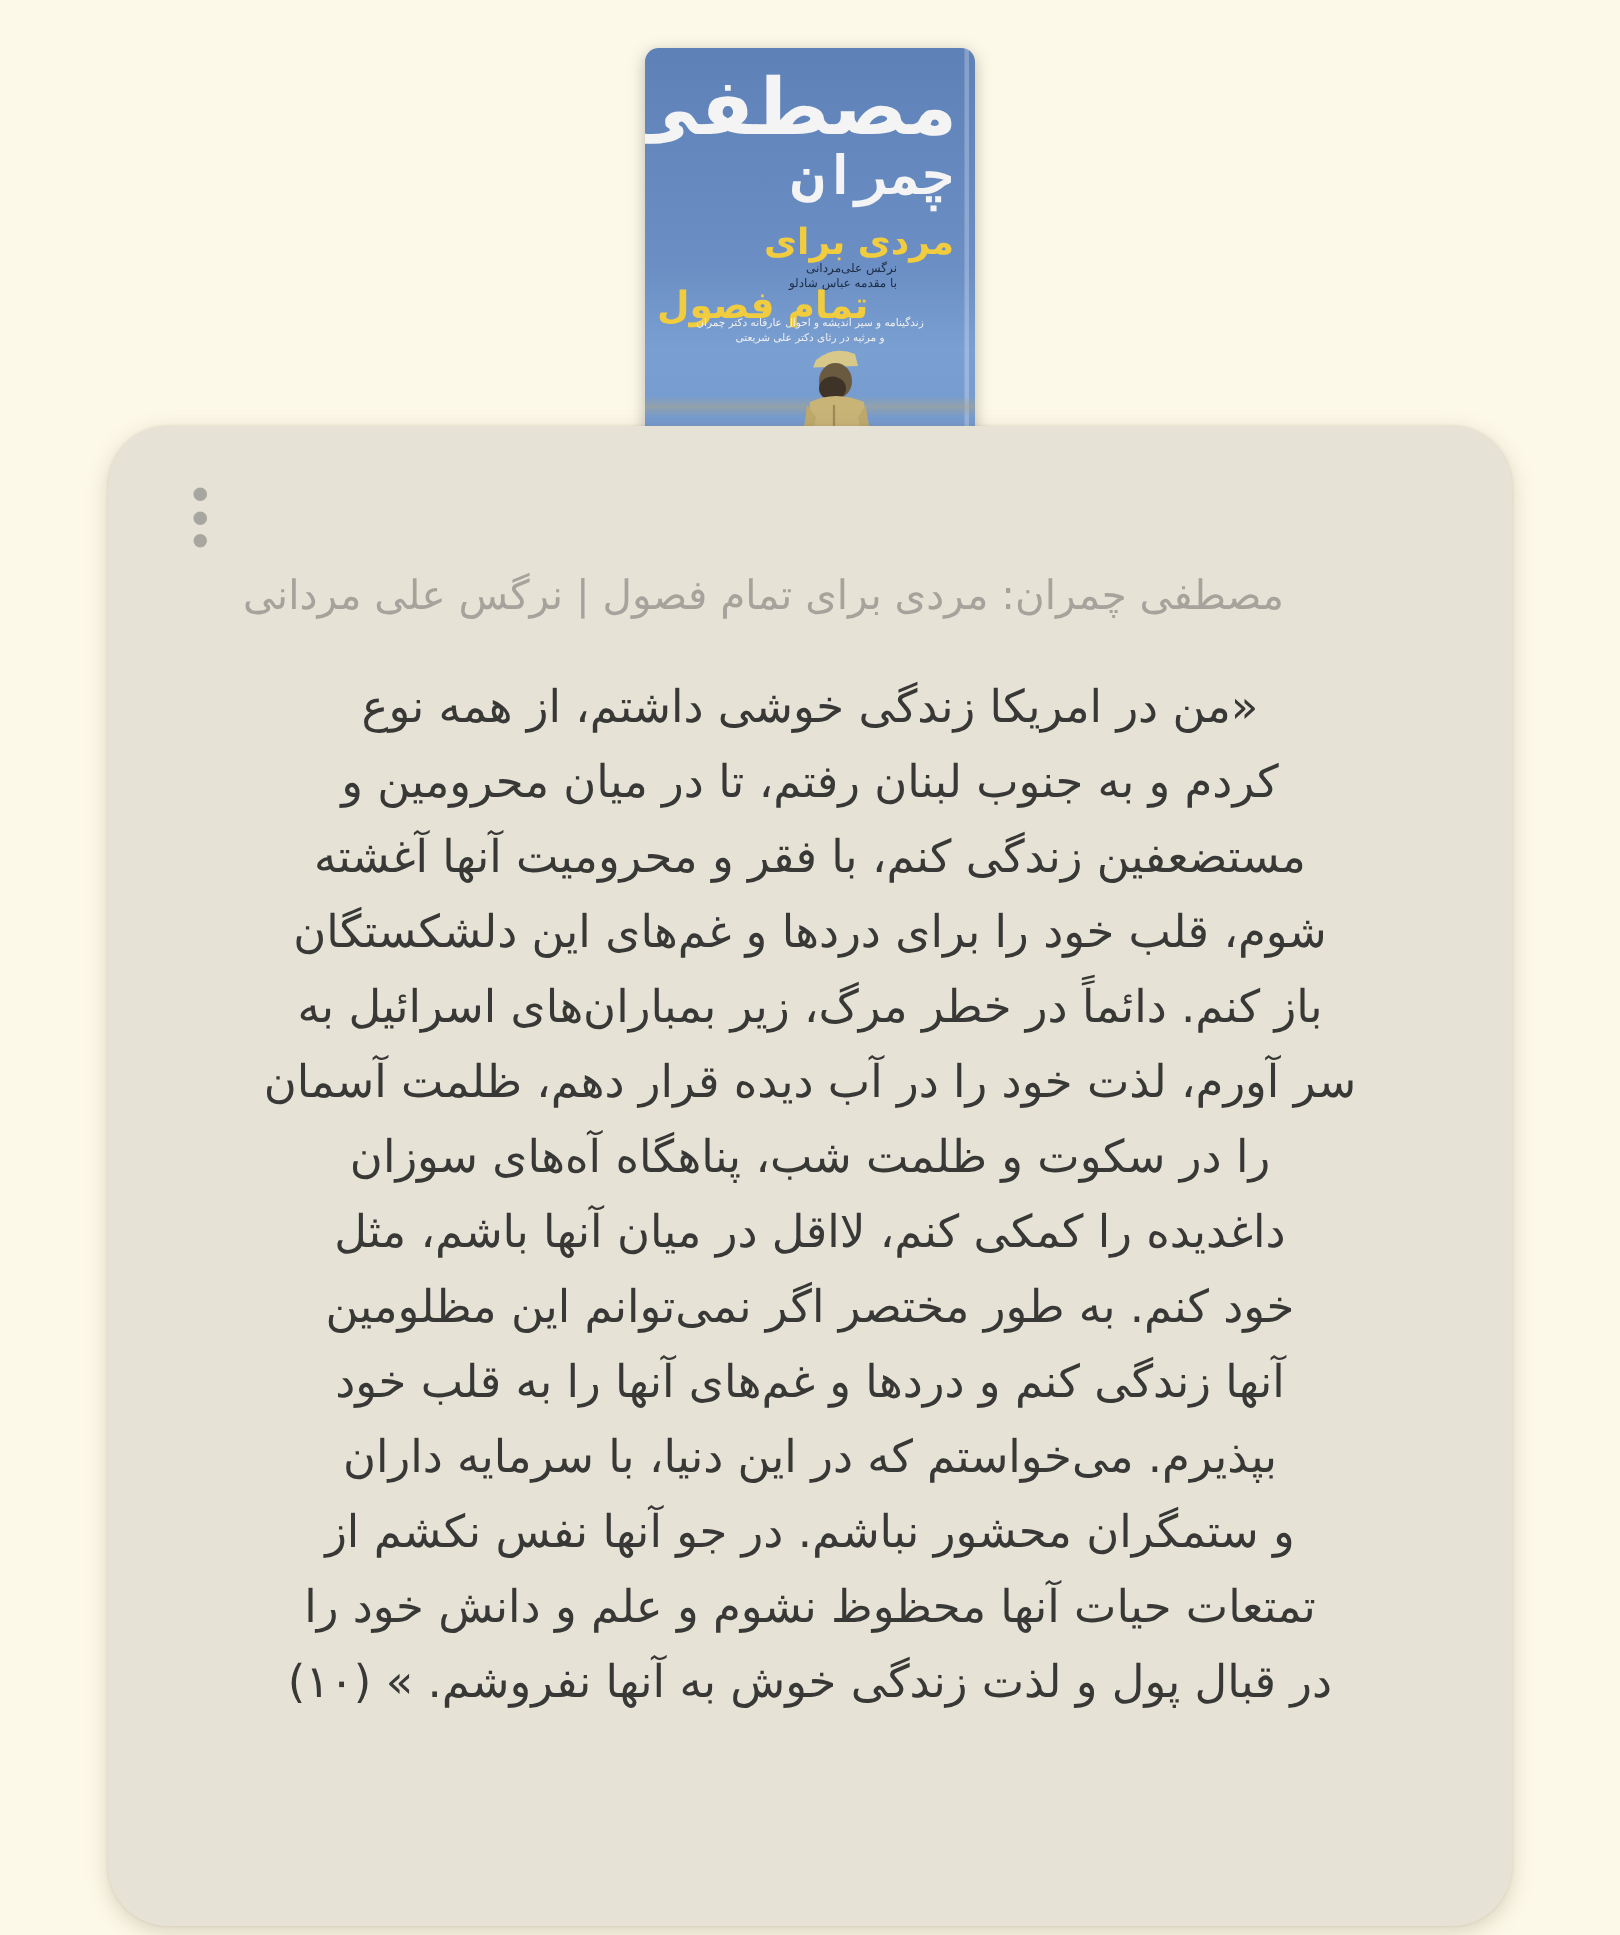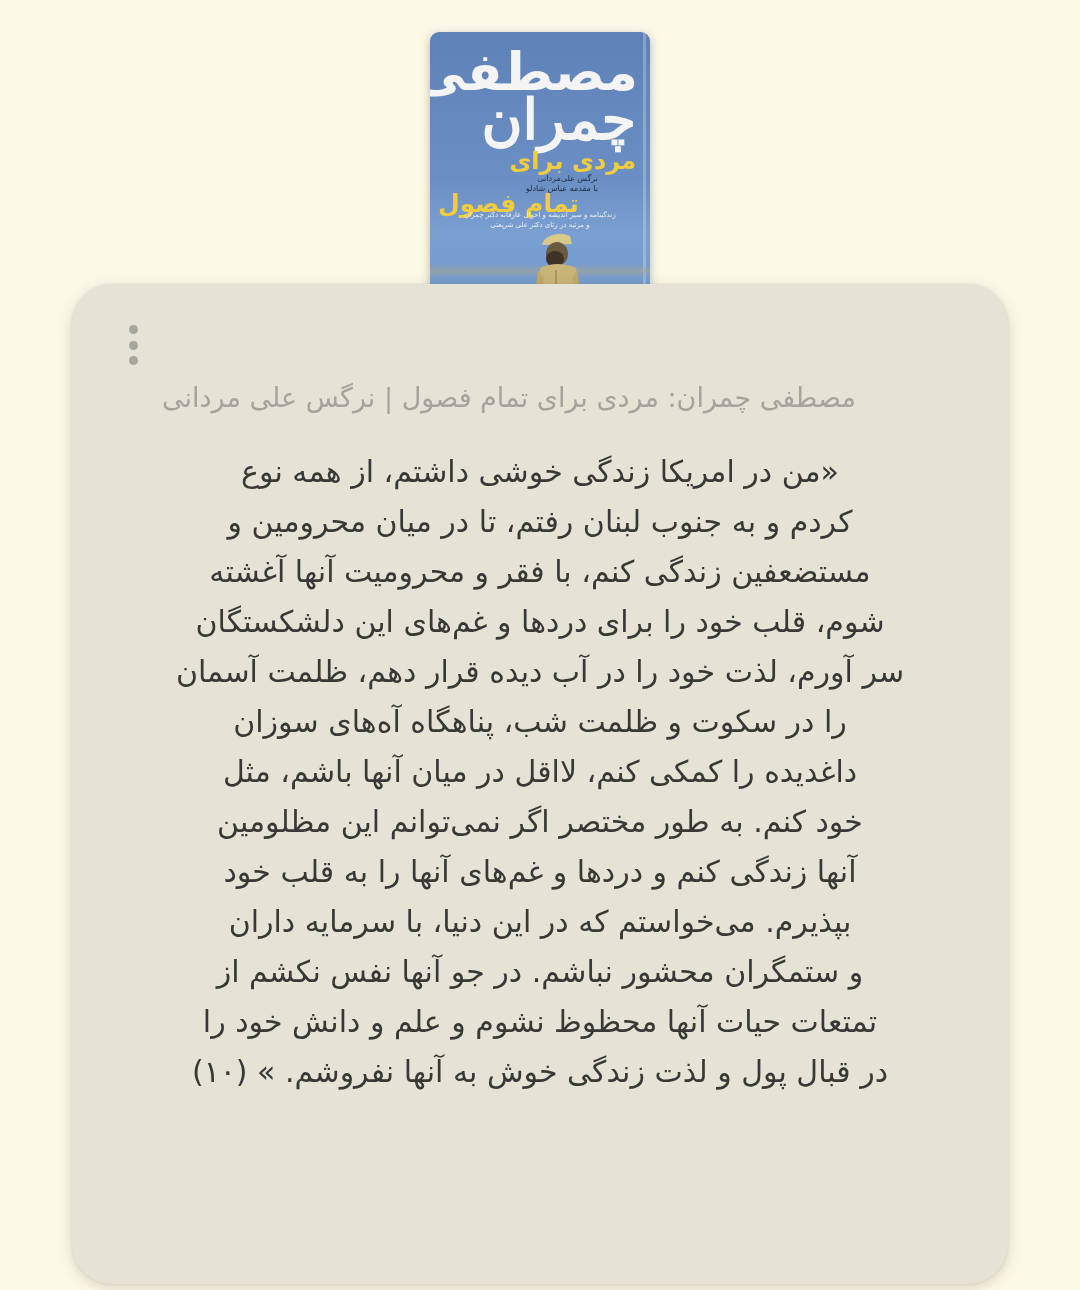--- a/index.html
+++ b/index.html
@@ -70,23 +70,23 @@
       font-weight: bold;
       font-size: 52px;
       line-height: 52px;
       color: #f4f4f4;
       white-space: nowrap;
     }
     .book-cover .cover-title-2 {
       position: absolute;
       right: 14px;
       top: 62px;
-      font-family: Liberation Sans, sans-serif;
-      font-weight: bold;
-      font-size: 56px;
+      font-family: Liberation Mono, monospace;
+      font-weight: bold;
+      font-size: 36px;
       line-height: 52px;
       color: #f4f4f4;
       white-space: nowrap;
     }
     .book-cover .cover-subtitle-1 {
       position: absolute;
       right: 14px;
       top: 116px;
       font-family: "DejaVu Sans", sans-serif;
       font-weight: bold;
@@ -216,20 +216,21 @@
   <span class="dot"></span>
 </div>
 
 <div class="header-title">مصطفی چمران: مردی برای تمام فصول | نرگس  علی مردانی</div>
 
 <div class="quote-body">
   <span class="quote-line">«من در امریکا زندگی خوشی داشتم، از همه نوع</span>
   <span class="quote-line">کردم و به جنوب لبنان رفتم، تا در میان محرومین و</span>
   <span class="quote-line">مستضعفین زندگی کنم، با فقر و محرومیت آنها آغشته</span>
   <span class="quote-line">شوم، قلب خود را برای دردها و غم‌های این دلشکستگان</span>
+  <span class="quote-line">باز کنم. دائماً در خطر مرگ، زیر بمباران‌های اسرائیل به</span>
   <span class="quote-line">سر آورم، لذت خود را در آب دیده قرار دهم، ظلمت آسمان</span>
   <span class="quote-line">را در سکوت و ظلمت شب، پناهگاه آه‌های سوزان</span>
   <span class="quote-line">داغدیده را کمکی کنم، لااقل در میان آنها باشم، مثل</span>
   <span class="quote-line">خود کنم. به طور مختصر اگر نمی‌توانم این مظلومین</span>
   <span class="quote-line">آنها زندگی کنم و دردها و غم‌های آنها را به قلب خود</span>
   <span class="quote-line">بپذیرم. می‌خواستم که در این دنیا، با سرمایه داران</span>
   <span class="quote-line">و ستمگران محشور نباشم. در جو آنها نفس نکشم از</span>
   <span class="quote-line">تمتعات حیات آنها محظوظ نشوم و علم و دانش خود را</span>
   <span class="quote-line">در قبال پول و لذت زندگی خوش به آنها نفروشم. » (۱۰)</span>
 </div>

